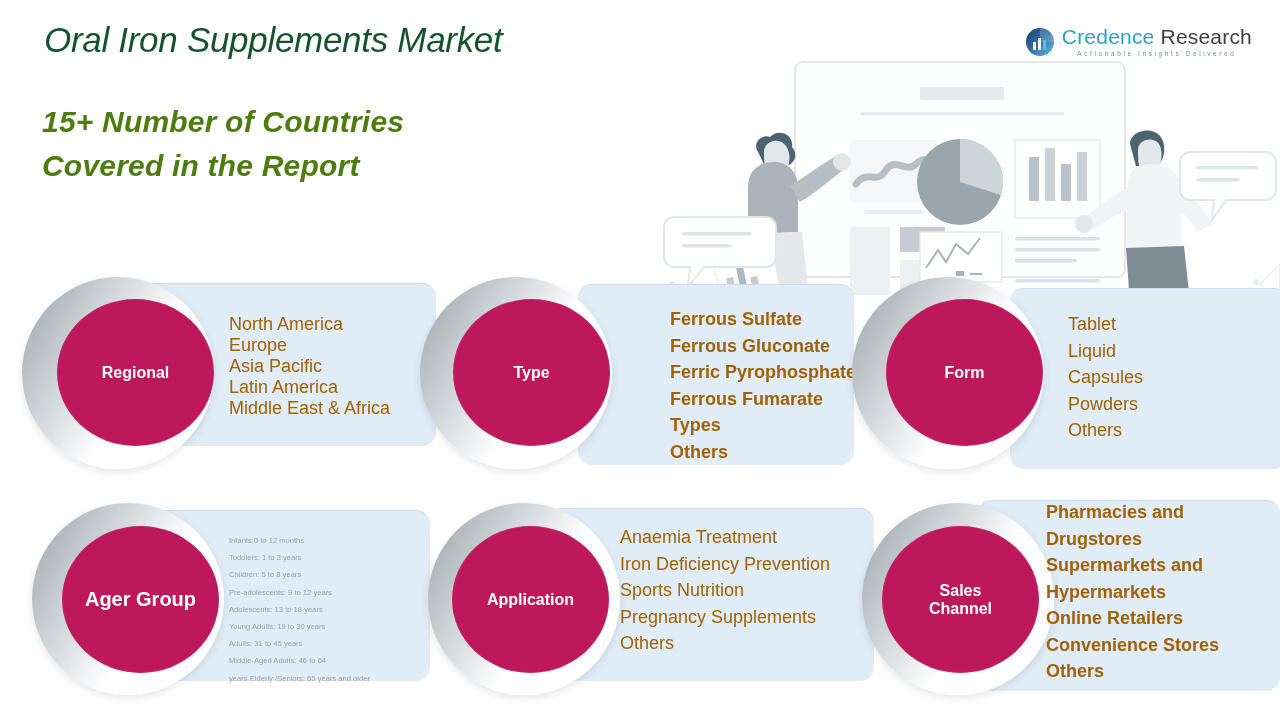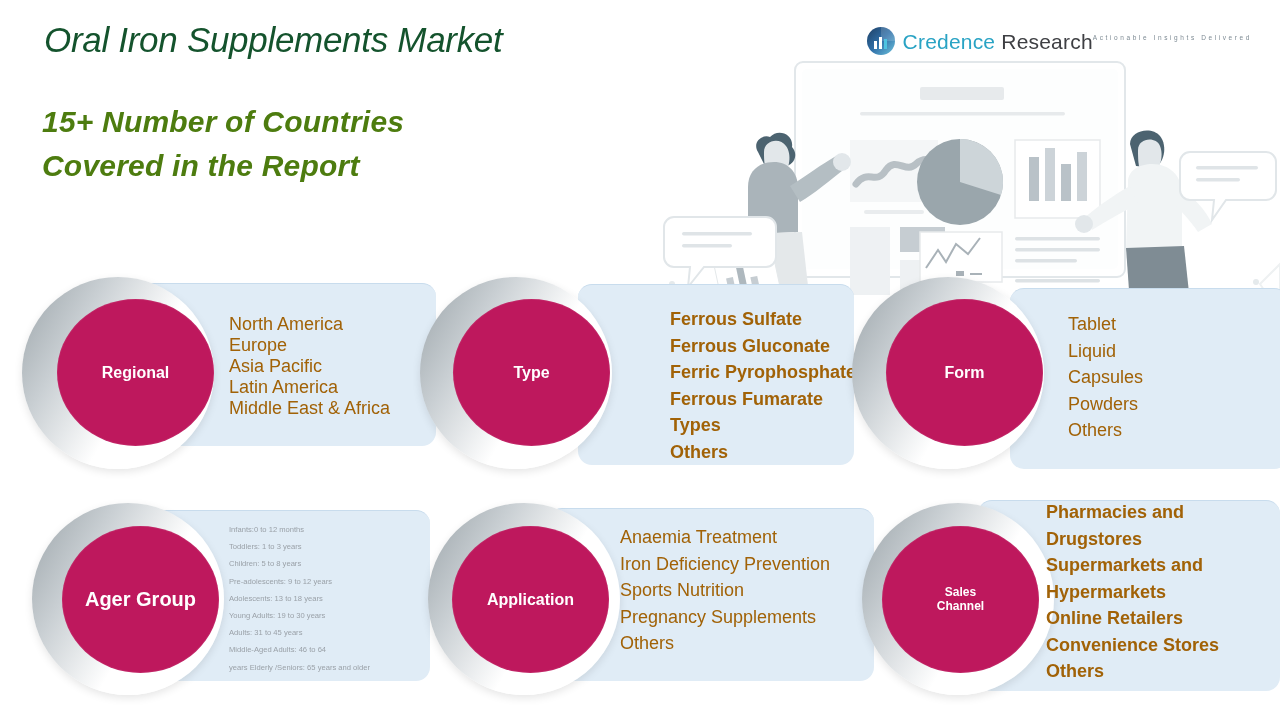--- a/index.html
+++ b/index.html
@@ -20,21 +20,21 @@
   }
   #subtitle{
     position:absolute;left:42px;top:100px;
     font-size:30px;font-weight:bold;font-style:italic;
     color:#4d7c0f;line-height:44px;letter-spacing:0.2px;
   }
 
   
   #logo{position:absolute;right:28px;top:26px;display:flex;align-items:center;gap:7px;}
   #logo-mark{width:30px;height:30px;flex:0 0 auto;}
-  #logo-text{display:flex;flex-direction:row;line-height:1;}
+  #logo-text{display:flex;flex-direction:column;line-height:1;}
   #logo-name{font-size:21px;color:#3e3f43;letter-spacing:0.2px;white-space:nowrap;}
   #logo-name .lg-accent{color:#29a3c4;}
   #logo-tagline{
     font-size:6.5px;color:#7d8a93;letter-spacing:2.6px;
     margin-top:4px;white-space:nowrap;text-align:center;
   }
 
   
   #illustration{position:absolute;left:660px;top:52px;width:620px;height:300px;}
 
@@ -219,21 +219,21 @@
     <div>Capsules</div>
     <div>Powders</div>
     <div>Others</div>
   </div>
 </div>
 
 <div class="card">
   <div class="panel" style="left:150px;top:510px;width:280px;height:170px;"></div>
   <div class="ring" style="left:32px;top:503px;width:192px;height:192px;"></div>
   <div class="bubble" style="left:62px;top:526px;width:157px;height:147px;font-size:20px;">Ager Group</div>
-  <div class="items tiny" style="left:229px;top:521px;width:200px;">
+  <div class="items tiny" style="left:229px;top:532px;width:200px;">
     <div>Infants:0 to 12 months</div>
     <div>Toddlers: 1 to 3 years</div>
     <div>Children: 5 to 8 years</div>
     <div>Pre-adolescents: 9 to 12 years</div>
     <div>Adolescents: 13 to 18 years</div>
     <div>Young Adults: 19 to 30 years</div>
     <div>Adults: 31 to 45 years</div>
     <div>Middle-Aged Adults: 46 to 64</div>
     <div>years Elderly /Seniors: 65 years and older</div>
   </div>
@@ -248,21 +248,21 @@
     <div>Iron Deficiency Prevention</div>
     <div>Sports Nutrition</div>
     <div>Pregnancy Supplements</div>
     <div>Others</div>
   </div>
 </div>
 
 <div class="card">
   <div class="panel" style="left:978px;top:500px;width:302px;height:190px;"></div>
   <div class="ring" style="left:862px;top:503px;width:192px;height:192px;"></div>
-  <div class="bubble" style="left:882px;top:526px;width:157px;height:147px;font-size:12px;flex-direction:column;">
+  <div class="bubble" style="left:882px;top:526px;width:157px;height:147px;font-size:16px;flex-direction:column;">
     <span>Sales</span>
     <span>Channel</span>
   </div>
   <div class="items med wrapped" style="left:1046px;top:499px;width:205px;">
     <div>Pharmacies and Drugstores</div>
     <div>Supermarkets and Hypermarkets</div>
     <div>Online Retailers</div>
     <div>Convenience Stores</div>
     <div>Others</div>
   </div>

